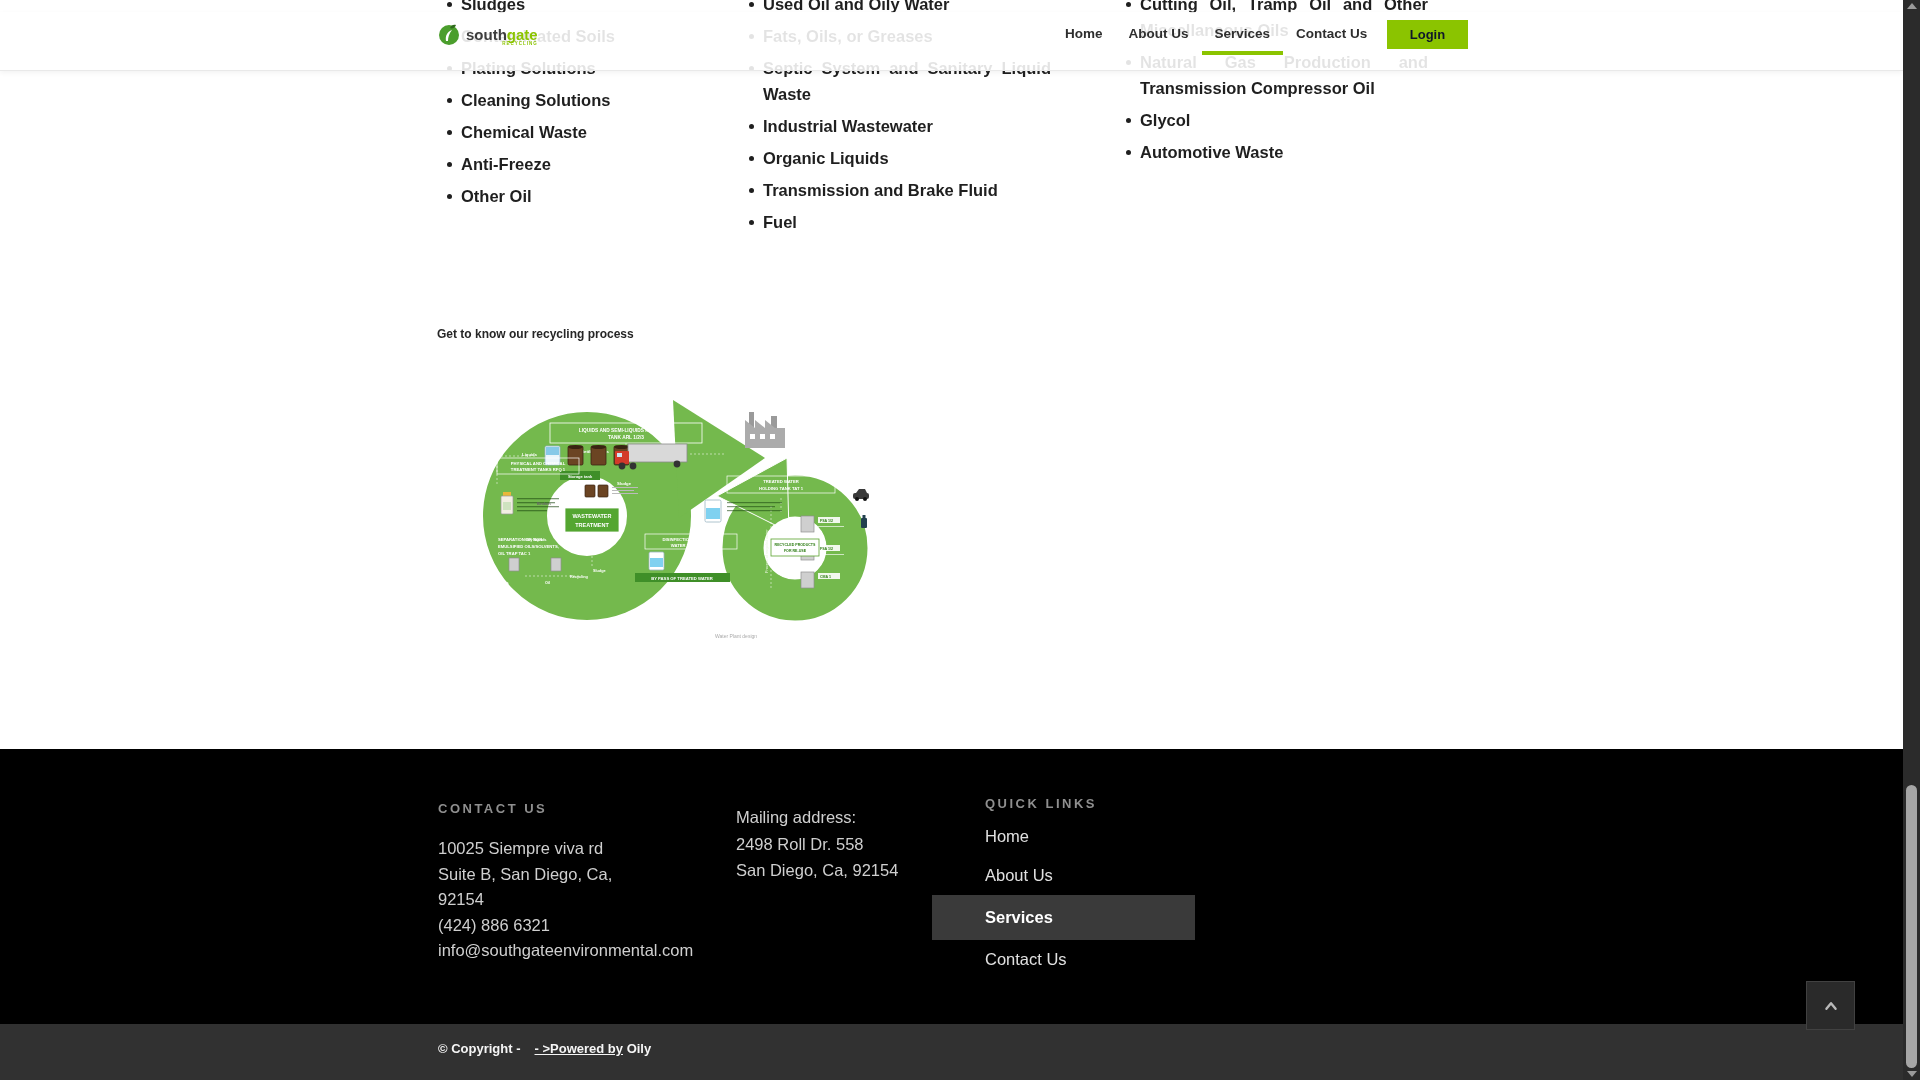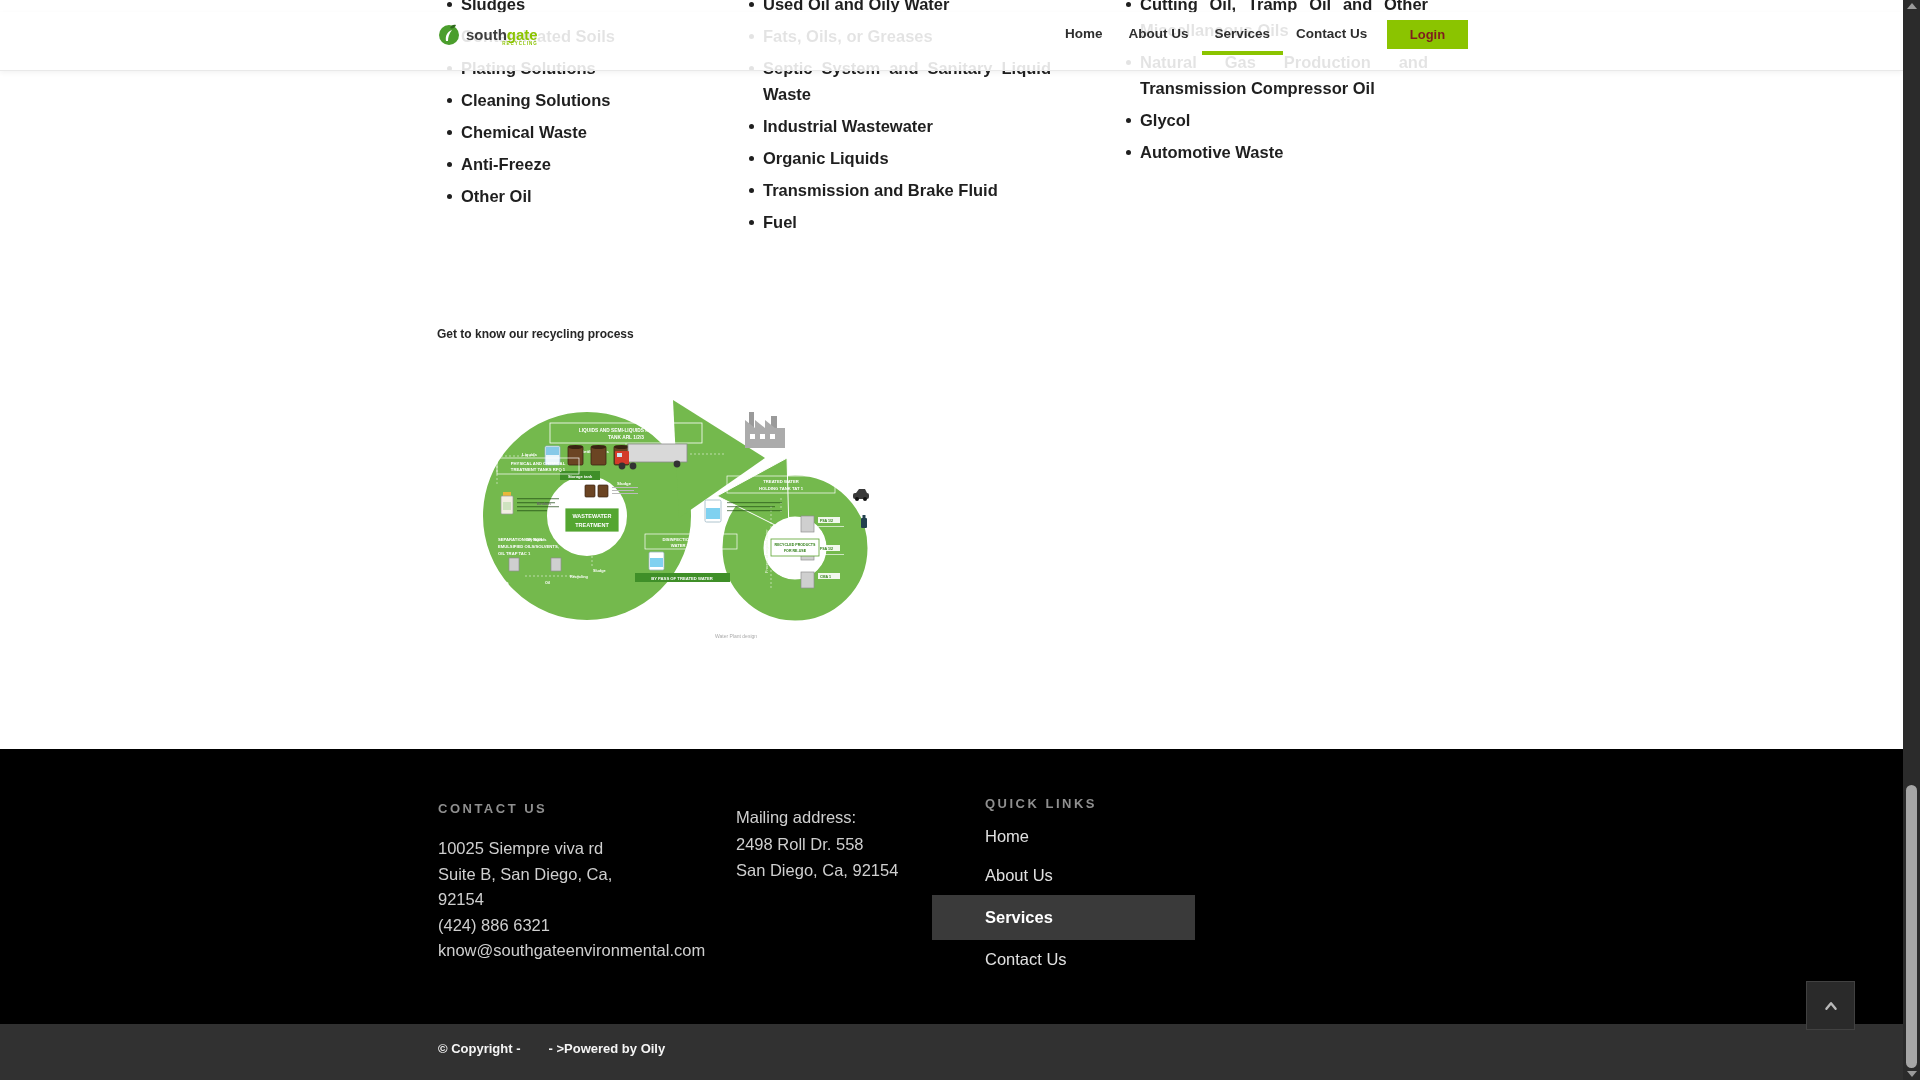--- a/index.html
+++ b/index.html
@@ -29,21 +29,21 @@
   .brand .b2 { color:#8bc400; }
   .brand .tagline { position:absolute; right:0; top:15px; font-size:4.5px;
           color:#8bc400; letter-spacing:1px; font-weight:bold; }
   .nav { position:absolute; left:1052px; top:0; height:43px; display:flex; }
   .nav a { display:block; line-height:43px; padding:0 13px; font-size:13.5px;
            font-weight:bold; color:#2e2e2e; text-decoration:none; position:relative;
            cursor:pointer; }
   .nav a.active::after { content:""; position:absolute; left:0; right:0; bottom:0;
            height:4px; background:#8bc400; }
   .login { position:absolute; left:1387px; top:8px; width:81px; height:29px;
-           background:#8bc400; color:#7f1d1d; border:none; font-family:inherit;
+           background:#8bc400; color:#0f172a; border:none; font-family:inherit;
            font-size:13px; font-weight:bold; cursor:pointer; }
   
   .sect-heading { position:absolute; left:437px; top:327px; margin:0;
            font-size:12px; font-weight:bold; color:#262626; z-index:1; }
   #diagram { position:absolute; left:465px; top:398px; z-index:1; }
   #diagram text { font-family:"Liberation Sans", sans-serif; }
   .dg-box-lbl { fill:#ffffff; font-weight:bold; }
   
   .footer { position:absolute; left:0; top:749px; width:1903px; height:275px;
             background:#000000; z-index:5; }
@@ -59,21 +59,21 @@
   .f-links li { padding:10px 0 10px 53px; }
   .f-links li a { font-size:16.5px; color:#e0e0e0; text-decoration:none; cursor:pointer; }
   .f-links li.active { background:#3a3a3a; padding:13px 0 13px 53px; }
   .f-links li.active a { color:#ffffff; font-weight:bold; }
   .email a { color:#cfcfcf; text-decoration:none; cursor:pointer; }
   
   .copybar { position:absolute; left:0; top:1024px; width:1903px; height:56px;
              background:#313131; z-index:6; }
   .copybar .txt { position:absolute; left:438px; top:17px; font-size:13px;
              font-weight:bold; color:#f5f5f5; }
-  .copybar .mid { margin-left:28px; }
+  .copybar .mid { margin-left:14px;text-decoration:underline; }
   
   .scrolltop { position:absolute; left:1806px; top:981px; width:49px; height:49px;
              background:#2a2a2a; border:1px solid #414141; z-index:15; cursor:pointer;
              display:flex; align-items:center; justify-content:center; }
   
   .scrollbar { position:absolute; right:0; top:0; width:17px; height:1080px;
              background:#2b2b2b; z-index:20; }
   .sb-up { position:absolute; top:3px; left:3.5px; width:0; height:0;
              border-left:5px solid transparent; border-right:5px solid transparent;
              border-bottom:6px solid #9a9a9a; }
@@ -306,21 +306,21 @@
   <text x="250" y="240" font-size="5" fill="#aaaaaa">Water Plant design</text>
 </svg>
 
 <div class="footer">
   <div class="f-contact">
     <div class="f-head">CONTACT US</div>
     <div class="f-line">10025 Siempre viva rd</div>
     <div class="f-line">Suite B, San Diego, Ca,</div>
     <div class="f-line">92154</div>
     <div class="f-line">(424) 886 6321</div>
-    <div class="f-line email"><a>know@southgateenvironmental.com</a></div>
+    <div class="f-line email"><a>info@southgateenvironmental.com</a></div>
   </div>
   <div class="f-mail">
     <div class="f-line">Mailing address:</div>
     <div class="f-line">2498 Roll Dr. 558</div>
     <div class="f-line">San Diego, Ca, 92154</div>
   </div>
   <div class="f-quick f-head">QUICK LINKS</div>
   <ul class="f-links">
     <li><a>Home</a></li>
     <li><a>About Us</a></li>

